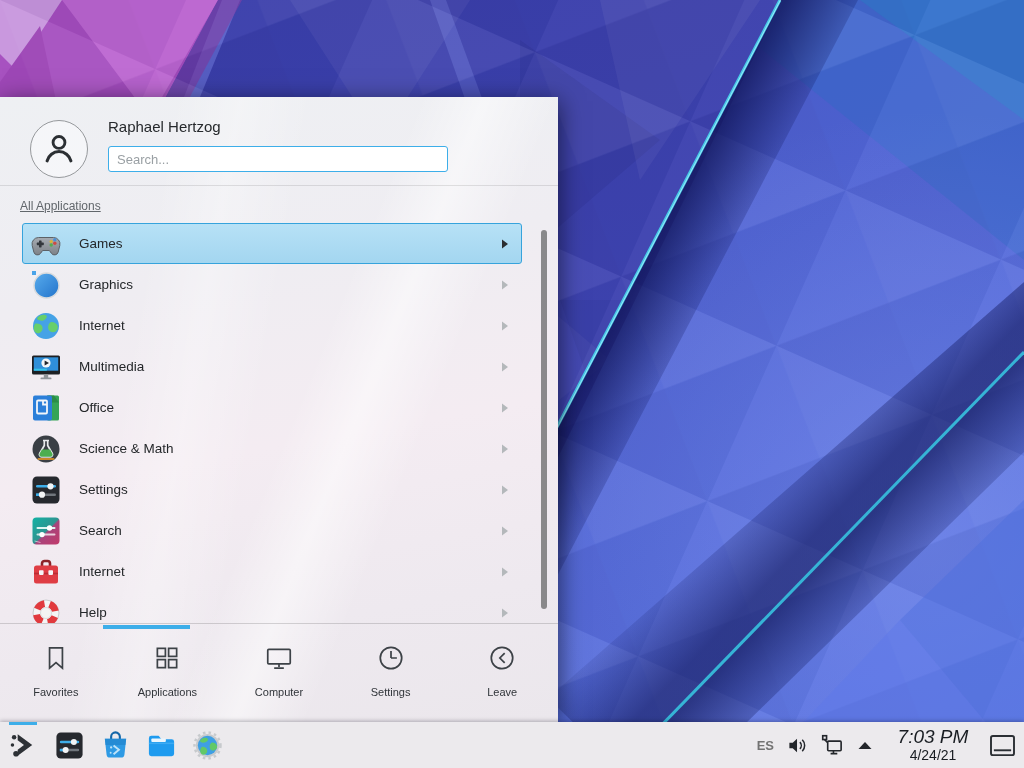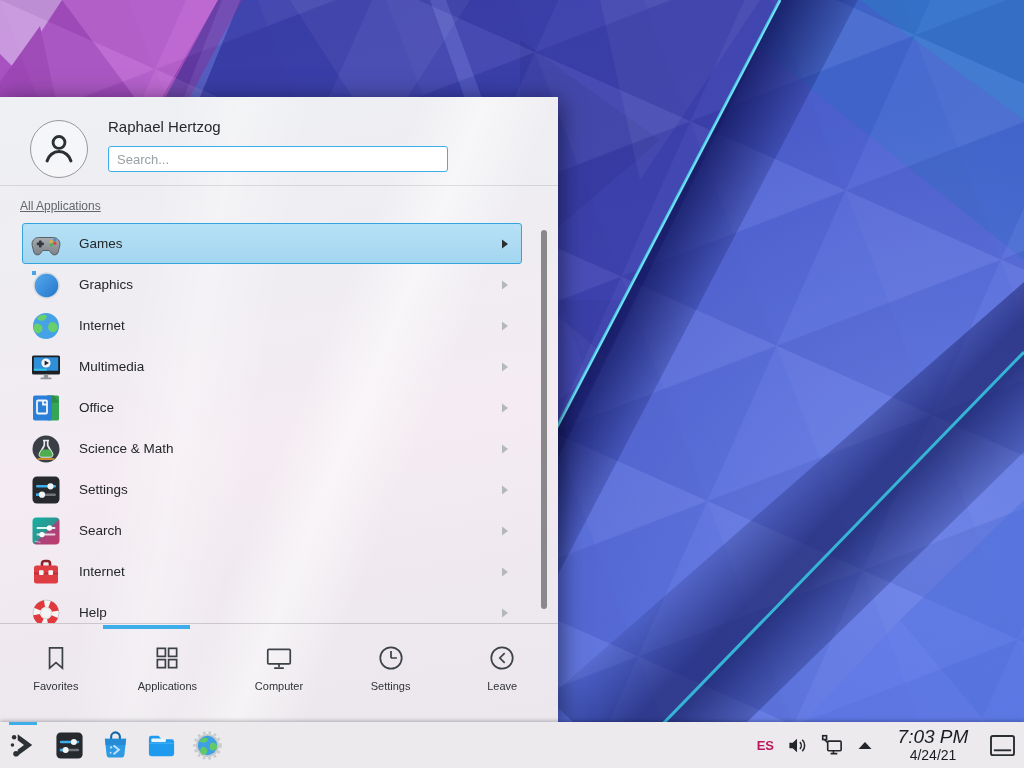--- a/index.html
+++ b/index.html
@@ -40,35 +40,35 @@
   .cat-icon svg{width:32px;height:32px;display:block;}
   .cat-label{margin-left:17px;font-size:13.5px;color:#24272a;}
   .cat-arrow{margin-left:auto;color:#b4b8bb;display:flex;align-items:center;}
   .cat-row.selected .cat-arrow{color:#2b2e31;}
 
   .scrollbar{right:11px;top:133px;width:6px;height:379px;border-radius:3px;background:#6f6f70;opacity:.8;}
 
   .tab-sep{left:0;right:0;top:526px;height:1px;background:rgba(0,0,0,.15);}
   .tab-indicator{left:103px;top:528px;width:87px;height:4px;background:#3daee9;}
   .tabbar{left:0;right:0;top:533px;bottom:0;display:flex;}
-  .tab{flex:1;display:flex;flex-direction:column;align-items:center;padding-top:13px;gap:7px;
+  .tab{flex:1;display:flex;flex-direction:column;align-items:center;padding-top:13px;gap:13px;
        font-size:11px;color:#303439;text-align:right;}
   .tab-icon svg{width:30px;height:30px;display:block;}
 
   
   .taskbar{position:absolute;left:0;bottom:0;width:100%;height:46px;background:#eceaed;
            box-shadow:0 -1px 4px rgba(0,0,20,.28);display:flex;align-items:center;
            padding:0 8px 0 0;box-sizing:border-box;z-index:5;}
   .tb-app{width:46px;height:46px;border:none;background:transparent;position:relative;
           display:flex;align-items:center;justify-content:center;padding:0;}
   .tb-app .tb-icon svg{width:31px;height:31px;display:block;}
   .tb-app.active::before{content:"";position:absolute;top:0;left:9px;right:9px;height:3px;background:#3daee9;}
 
   .tray{margin-left:auto;display:flex;align-items:center;}
-  .kb-layout{font-size:13px;font-weight:bold;color:#be185d;margin-right:13px;}
+  .kb-layout{font-size:13px;font-weight:bold;color:#737373;margin-right:13px;}
   .tray-icon{display:flex;align-items:center;}
   .tray-icon svg{display:block;}
   .clock{width:88px;text-align:center;color:#191d22;margin:0 10px;line-height:1.05;}
   .clock .time{font-size:19px;font-style:italic;}
   .clock .date{font-size:14px;margin-top:1px;}
   .peek-btn{display:flex;align-items:center;margin-left:2px;}
 </style>
 </head>
 <body>
 

